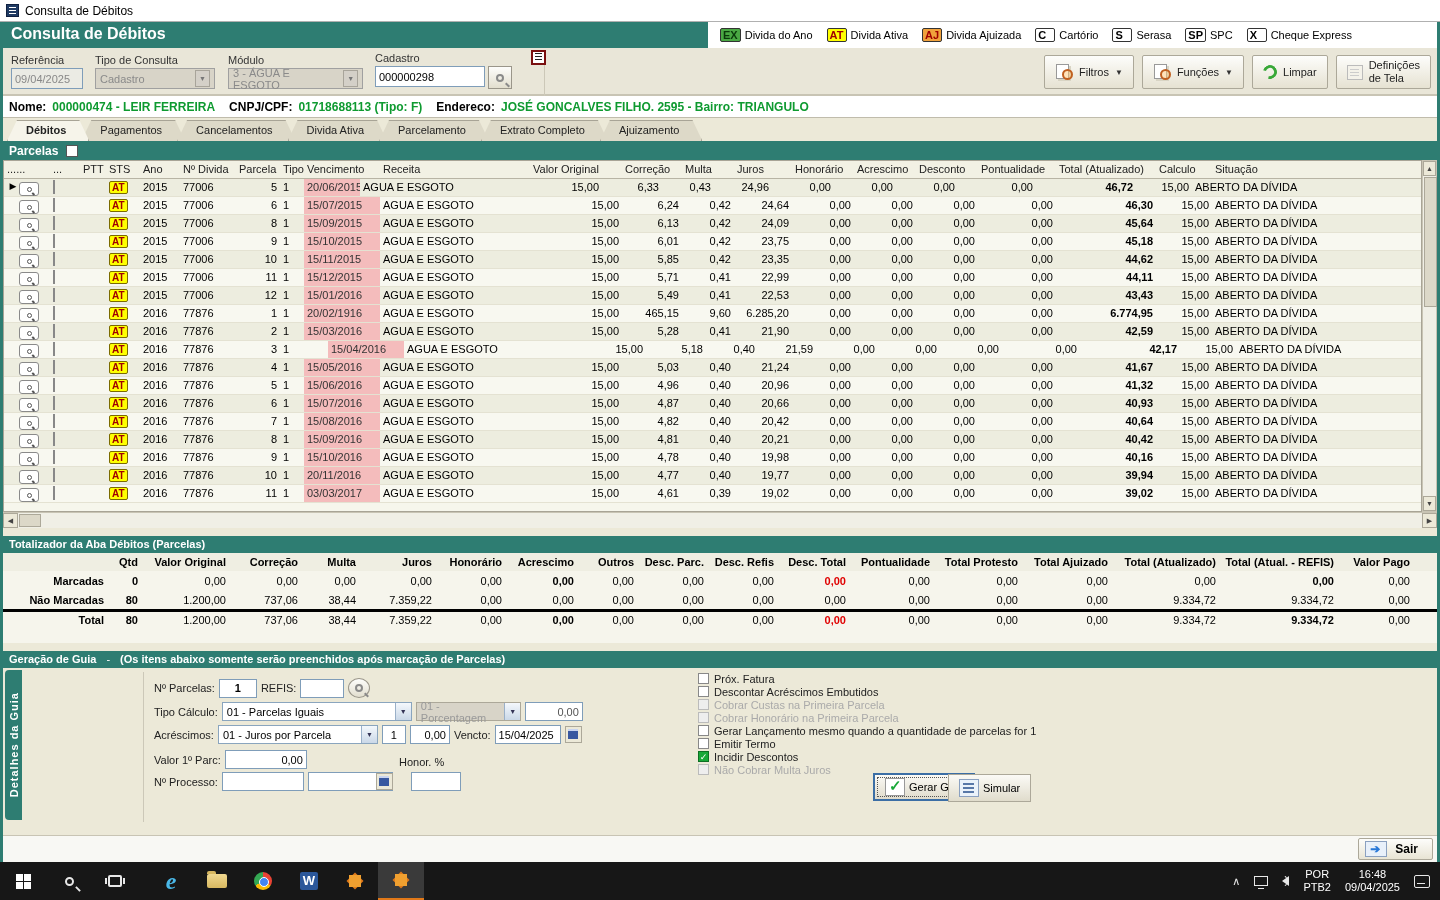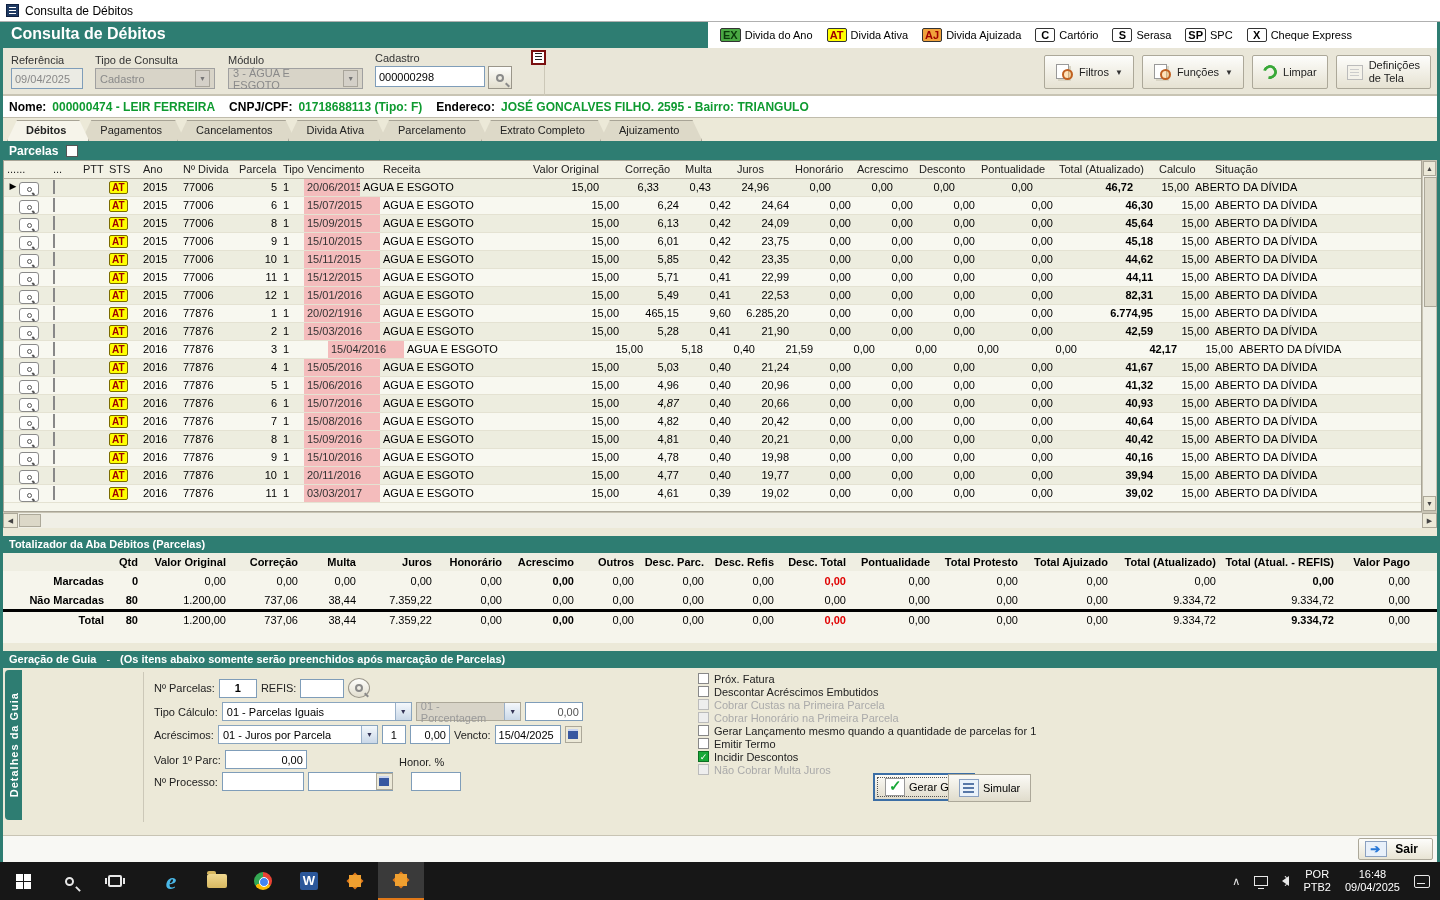--- a/index.html
+++ b/index.html
@@ -12,21 +12,21 @@
   .titlebar .app-icon::after{ content:""; position:absolute; left:2px; top:2px; width:7px; height:1px; background:#fff; box-shadow:0 3px 0 #fff, 0 6px 0 #fff; }
   .titlebar .title-text { font-size:12px; color:#000; }
 
   .frame { position:absolute; left:0; top:22px; width:1440px; height:840px; border-left:3px solid #2E7D72; border-right:3px solid #2E7D72; background:#ECE9D8; }
 
   
   .appheader { position:absolute; left:0; top:0; width:1434px; height:26px; background:#FFFFFF; display:flex; }
   .appheader-title { width:705px; height:26px; background:#2E7D72; color:#fff; font-size:16px; font-weight:bold; padding:3px 0 0 8px; }
   .legend { flex:1; display:flex; align-items:center; gap:14px; padding-left:12px; background:#fff; }
   .legend-item { display:flex; align-items:center; gap:4px; }
-  .legend-badge { display:inline-block; min-width:20px; text-align:center; font-weight:bold; font-size:11px; border:1px solid #333; padding:0 2px; border-radius:2px; }
+  .legend-badge { display:inline-block; min-width:20px; text-align:left; font-weight:bold; font-size:11px; border:1px solid #333; padding:0 2px; border-radius:2px; }
   .legend-label { font-size:11px; color:#000; }
 
   
   .toolbar { position:absolute; left:0; top:26px; width:1434px; height:48px; background:#E9E6D8; border-bottom:2px solid #C8C4B4; display:flex; }
   .fld { position:absolute; }
   .fld-label { font-size:11px; color:#333; margin-bottom:2px; display:block; }
   .inp { height:21px; border:1px solid #7F9DB9; background:#fff; font-size:11px; padding:0 3px; font-family:"Liberation Sans",sans-serif; }
   .inp[disabled] { background:#EBEBE4; color:#888; }
   .sel { height:21px; border:1px solid #A0A0A0; background:#D8D4C8; color:#8A8A8A; font-size:11px; display:flex; align-items:center; padding:0 4px; justify-content:space-between; }
   .sel .arw { width:15px; height:17px; background:#D4D0C8; border:1px solid #A8A49A; display:flex; align-items:center; justify-content:center; font-size:7px; color:#777; margin-left:6px; }
@@ -493,21 +493,21 @@
         <div class="gc cell-venc" style="width: 76px;">15/01/2016</div>
         <div class="gc" style="width: 150px;">AGUA E ESGOTO</div>
         <div class="gc num" style="width: 92px;">15,00</div>
         <div class="gc num" style="width: 60px;">5,49</div>
         <div class="gc num" style="width: 52px;">0,41</div>
         <div class="gc num" style="width: 58px;">22,53</div>
         <div class="gc num" style="width: 62px;">0,00</div>
         <div class="gc num" style="width: 62px;">0,00</div>
         <div class="gc num" style="width: 62px;">0,00</div>
         <div class="gc num" style="width: 78px;">0,00</div>
-        <div class="gc num cell-total" style="width: 100px;">82,31</div>
+        <div class="gc num cell-total" style="width: 100px;">43,43</div>
         <div class="gc num" style="width: 56px;">15,00</div>
         <div class="gc" style="flex: 1 1 0%;">ABERTO DA DÍVIDA</div>
       </div>
       <div class="grid-row even">
         <div class="gc" style="width: 46px; display: flex;">
           <span class="row-marker"></span>
           <span class="row-magbtn">
             <span class="mag-s"></span>
           </span>
         </div>
@@ -654,21 +654,21 @@
         <div class="gc" style="width: 30px;"><span class="row-chk"></span></div>
         <div class="gc" style="width: 26px;"></div>
         <div class="gc" style="width: 34px;"><span class="badge-at">AT</span></div>
         <div class="gc" style="width: 40px;">2016</div>
         <div class="gc" style="width: 56px;">77876</div>
         <div class="gc num" style="width: 44px;">6</div>
         <div class="gc" style="width: 24px;">1</div>
         <div class="gc cell-venc" style="width: 76px;">15/07/2016</div>
         <div class="gc" style="width: 150px;">AGUA E ESGOTO</div>
         <div class="gc num" style="width: 92px;">15,00</div>
-        <div class="gc num" style="width: 60px; font-style: italic;">4,87</div>
+        <div class="gc num" style="width: 60px;">4,87</div>
         <div class="gc num" style="width: 52px;">0,40</div>
         <div class="gc num" style="width: 58px;">20,66</div>
         <div class="gc num" style="width: 62px;">0,00</div>
         <div class="gc num" style="width: 62px;">0,00</div>
         <div class="gc num" style="width: 62px;">0,00</div>
         <div class="gc num" style="width: 78px;">0,00</div>
         <div class="gc num cell-total" style="width: 100px;">40,93</div>
         <div class="gc num" style="width: 56px;">15,00</div>
         <div class="gc" style="flex: 1 1 0%;">ABERTO DA DÍVIDA</div>
       </div>

